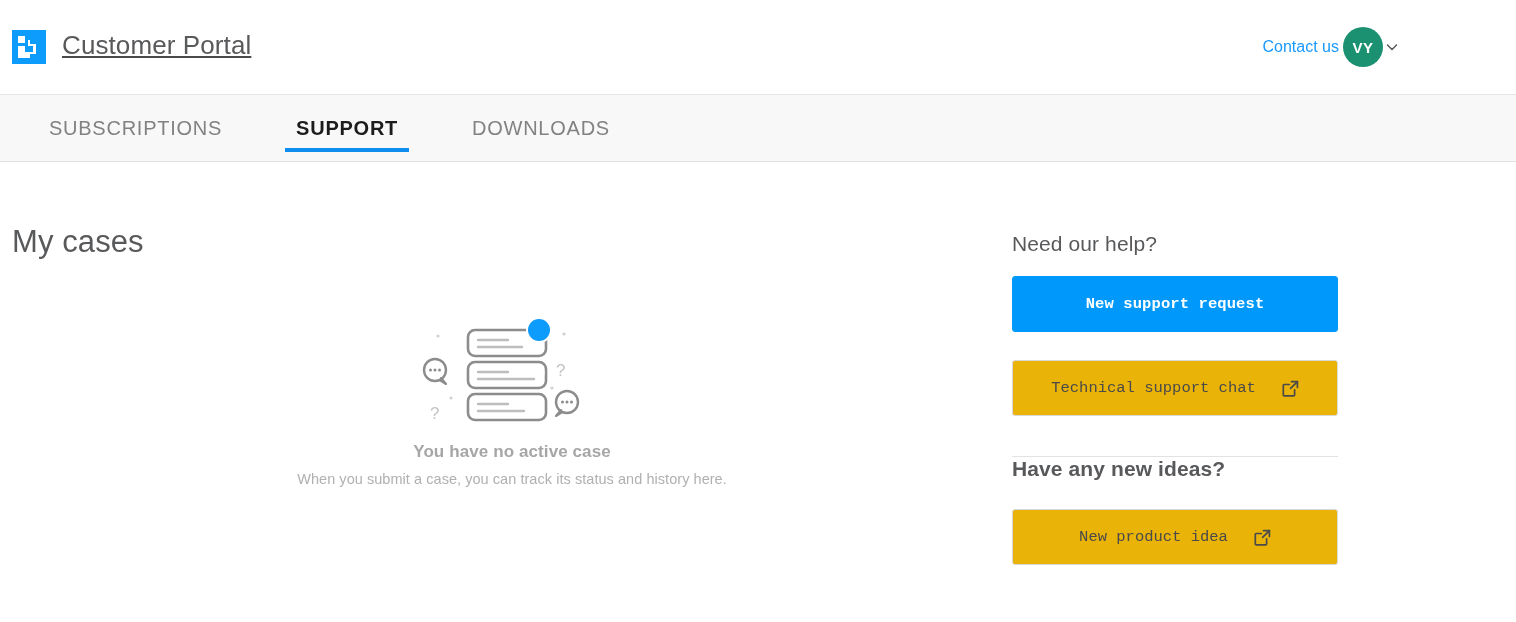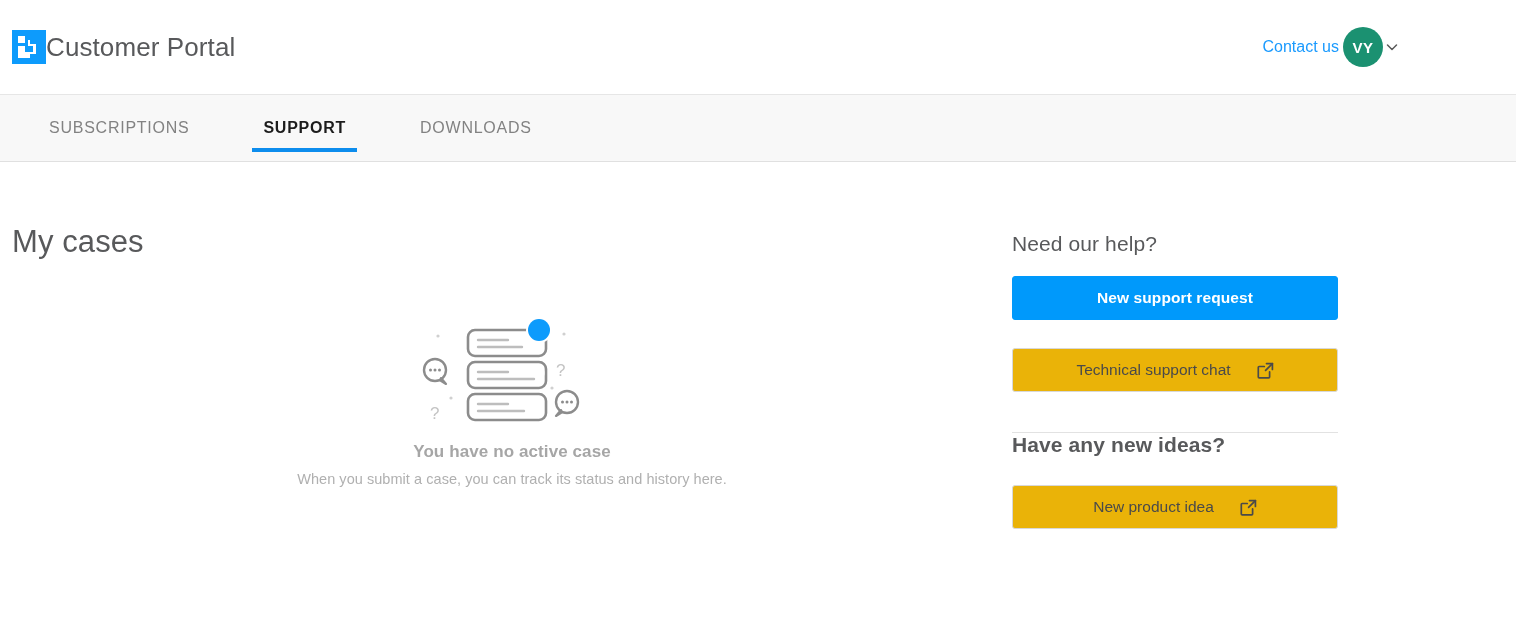--- a/index.html
+++ b/index.html
@@ -23,21 +23,23 @@
     height: 94px;
     background: #ffffff;
     display: flex;
     align-items: center;
     justify-content: space-between;
     padding: 0 116px 0 12px;
   }
 
   .brand {
     display: flex;
-    align-items: center;
+    align-items: flex-start;
+    gap: 16px;
+    text-decoration: underline;
   }
 
   .brand-logo {
     width: 34px;
     height: 34px;
     flex: 0 0 34px;
     display: block;
   }
 
   .brand-title {
@@ -93,21 +95,21 @@
     border-bottom: 1px solid #e0e0e0;
     display: flex;
     align-items: stretch;
     padding-left: 48px;
   }
 
   .tab {
     position: relative;
     display: flex;
     align-items: center;
-    font-size: 16px;
+    font-size: 20px;
     letter-spacing: 0.75px;
     color: #828282;
     text-transform: uppercase;
     cursor: pointer;
     white-space: nowrap;
     padding: 0 1px;
     margin-right: 72px;
     background: none;
     border: none;
     font-family: inherit;
@@ -191,24 +193,24 @@
     letter-spacing: 0.1px;
     white-space: nowrap;
   }
 
   .btn {
     display: flex;
     align-items: center;
     justify-content: center;
     gap: 26px;
     width: 326px;
-    height: 44px;
+    height: 56px;
     border-radius: 3px;
     font-size: 15.5px;
-    font-family: Liberation Sans, sans-serif;
+    font-family: Liberation Mono, monospace;
     cursor: pointer;
     white-space: nowrap;
   }
 
   .btn-primary {
     margin-top: 20px;
     background: #0099fb;
     border: 1px solid #0099fb;
     color: #ffffff;
     font-weight: 700;

